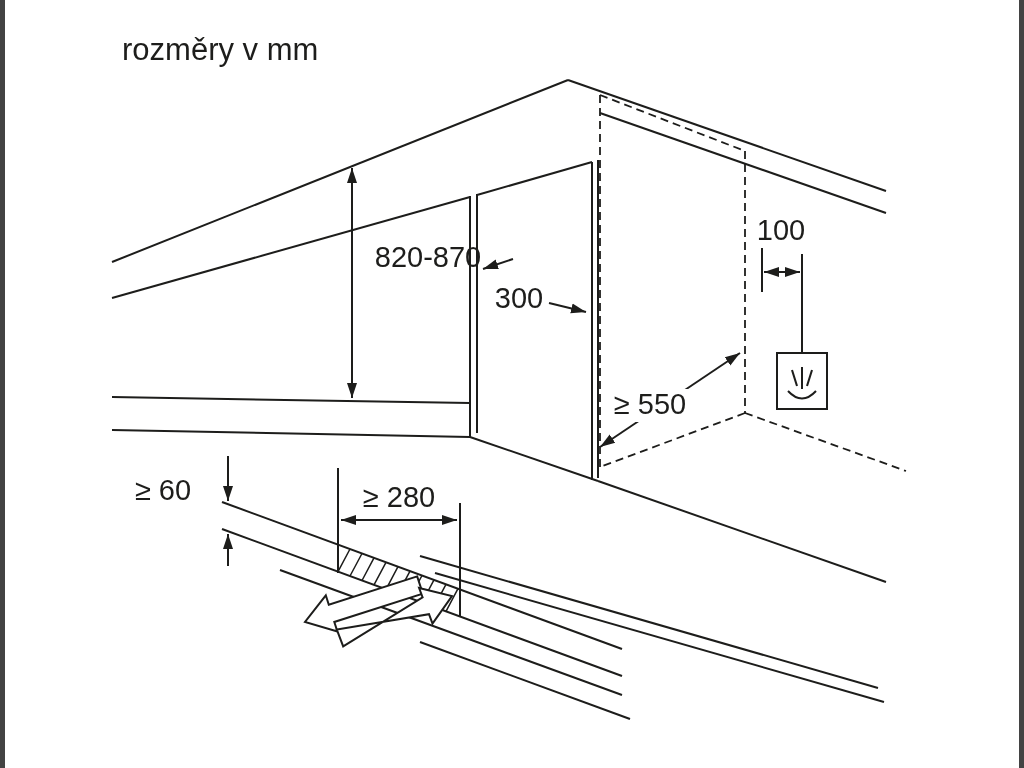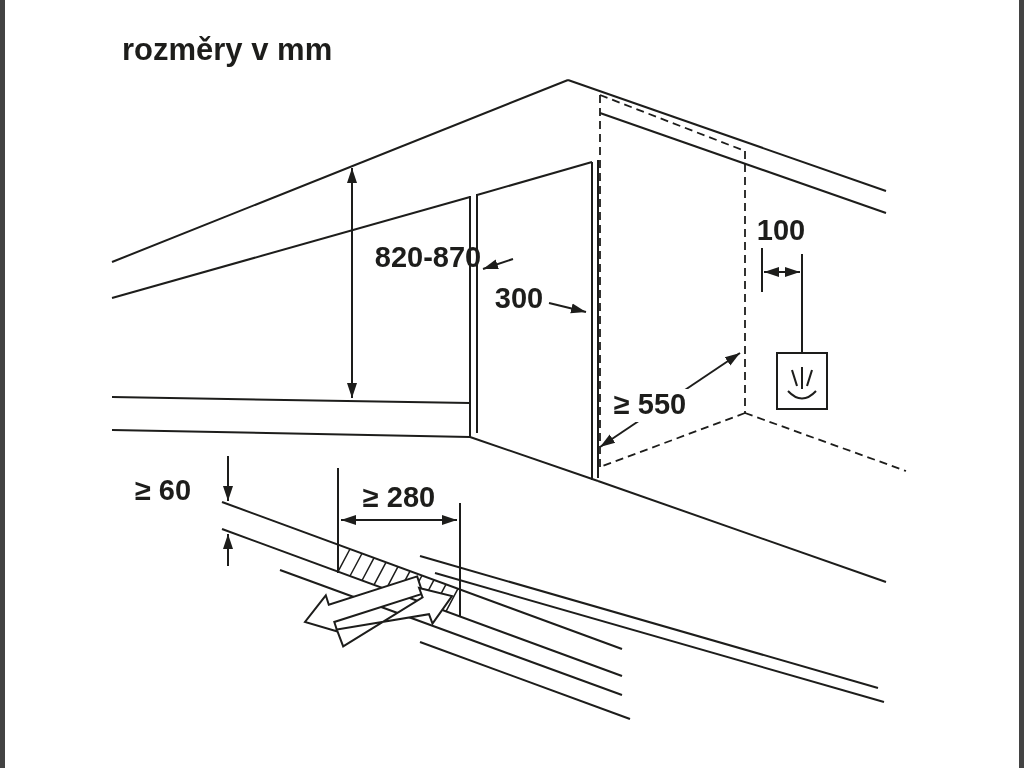--- a/index.html
+++ b/index.html
@@ -1,17 +1,17 @@
 <!DOCTYPE html>
 <html><head>
 <meta charset="utf-8">
 <style>
   html,body{margin:0;padding:0;background:#ffffff;}
   .screen{position:relative;width:1024px;height:768px;background:#ffffff;overflow:hidden;
-          font-family:"Liberation Sans",sans-serif;font-weight:bold;}
+          font-family:"Liberation Sans",sans-serif;}
   .edge-bar{position:absolute;top:0;width:5px;height:768px;background:#434343;}
   .edge-bar.left{left:0;}
   .edge-bar.right{right:0;}
   svg{position:absolute;left:0;top:0;}
   .ln{stroke:#1d1d1b;stroke-width:2;fill:none;stroke-linecap:butt;}
   .dash{stroke:#1d1d1b;stroke-width:1.8;fill:none;stroke-dasharray:8 5;}
   .thin{stroke:#1d1d1b;stroke-width:1.5;fill:none;}
   .dim{stroke:#1d1d1b;stroke-width:2;fill:none;}
   .blockarrow{fill:#ffffff;stroke:#1d1d1b;stroke-width:2;stroke-linejoin:miter;}
   text{fill:#1d1d1b;font-family:"Liberation Sans",sans-serif;}

